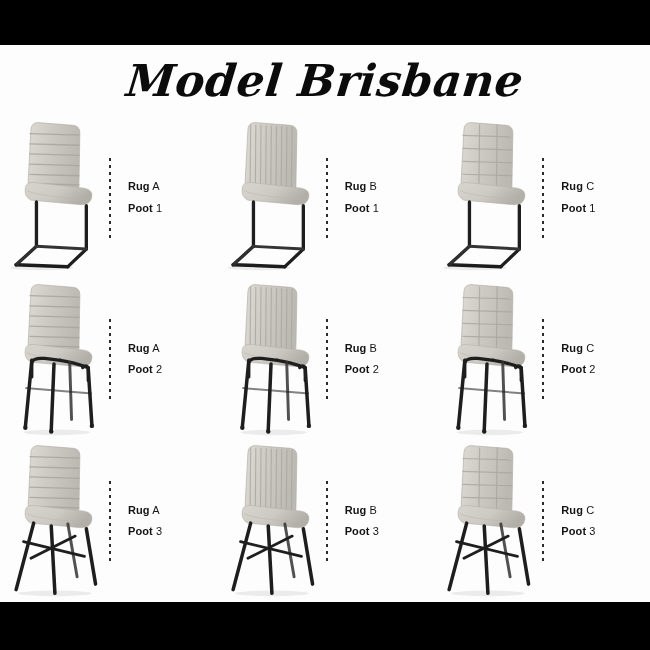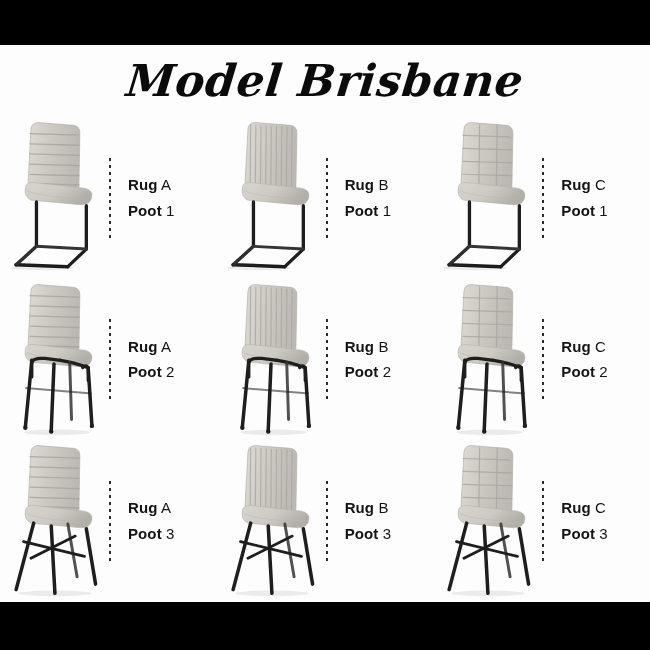--- a/index.html
+++ b/index.html
@@ -99,21 +99,21 @@
     background-position: 2px 0;
   }
 
   .labels {
     flex: 1 1 auto;
     padding-left: 14px;
     line-height: 1.05;
   }
 
   .label-line {
-    font-size: 15px;
+    font-size: 11px;
     color: #141414;
     white-space: nowrap;
     padding: 5px 0;
     letter-spacing: 0.1px;
   }
   .label-line .k { font-weight: 700; }
   .label-line .v { font-weight: 400; }
 
   
   .chair {

